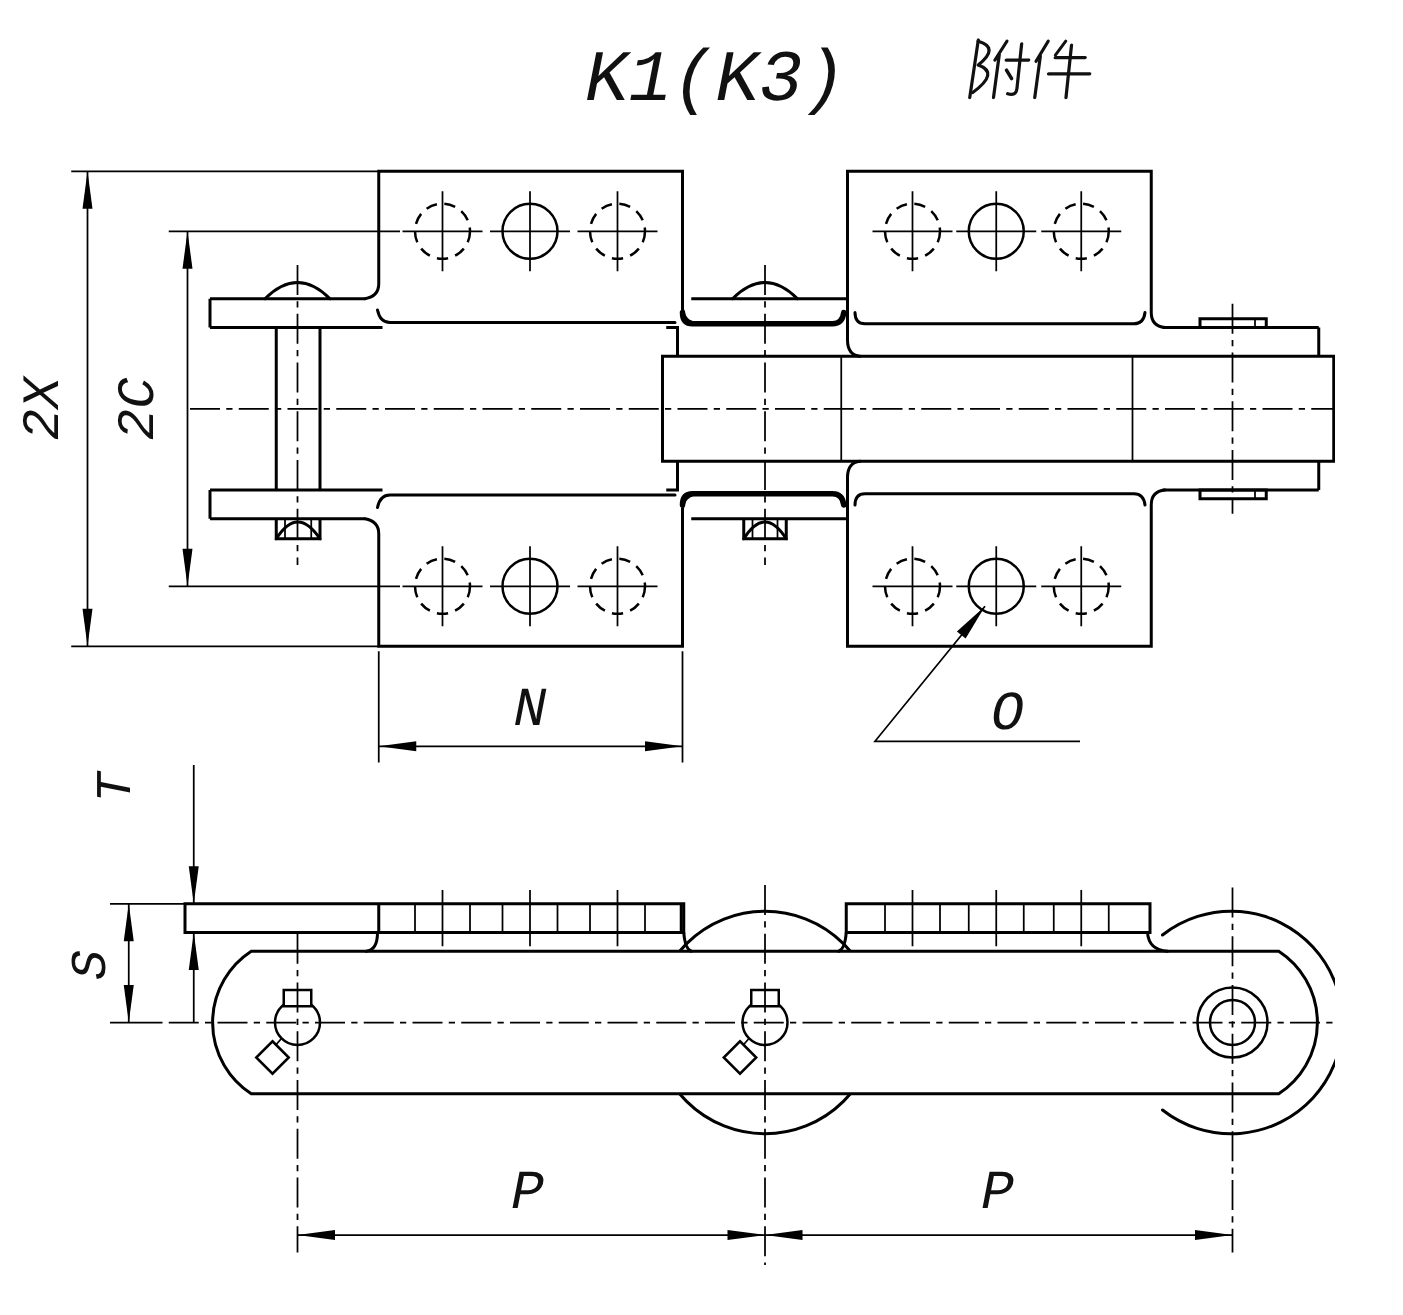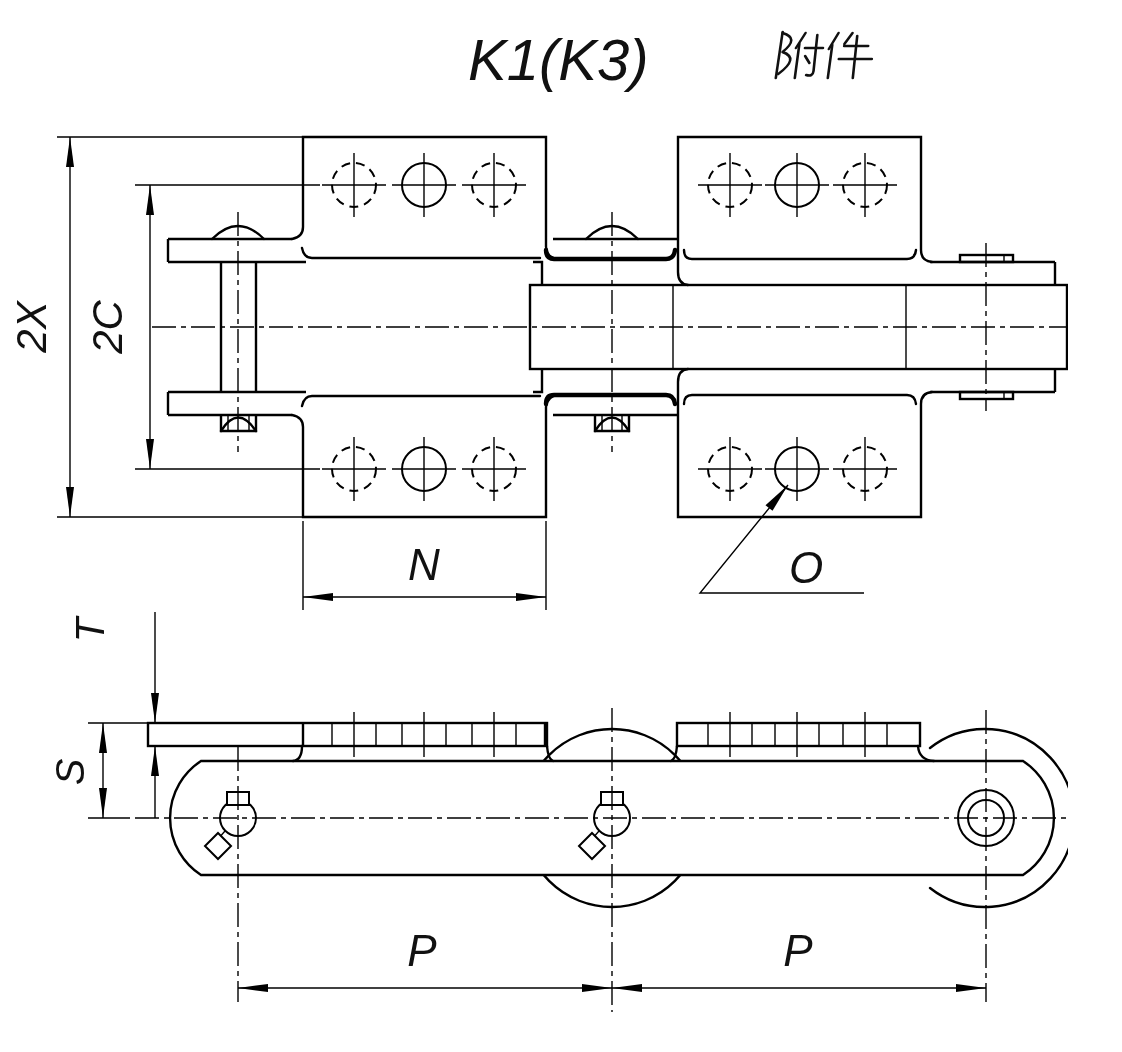--- a/index.html
+++ b/index.html
@@ -1,18 +1,18 @@
 <!DOCTYPE html>
 <html><head>
 <meta charset="utf-8">
 <style>
   html,body{margin:0;padding:0;background:#ffffff;}
   .sheet{
     width:1068px;height:1052px;position:relative;background:#ffffff;
-    font-family:Liberation Sans, sans-serif;
+    font-family:Liberation Mono, monospace;
     overflow:hidden;
   }
   svg{display:block;}
   .obj   {stroke:#000;stroke-width:2.4;fill:none;stroke-linecap:round;}
   .objsq {stroke:#000;stroke-width:2.4;fill:none;stroke-linecap:butt;}
   .thick {stroke:#000;stroke-width:4.4;fill:none;stroke-linecap:round;}
   .thin  {stroke:#000;stroke-width:1.4;fill:none;stroke-linecap:butt;}
   .cline {stroke:#000;stroke-width:1.4;fill:none;stroke-dasharray:24 5 5 5;stroke-linecap:butt;}
   .dashc {stroke:#000;stroke-width:2;fill:none;stroke-dasharray:9 6;}
   .solc  {stroke:#000;stroke-width:2;fill:none;}

